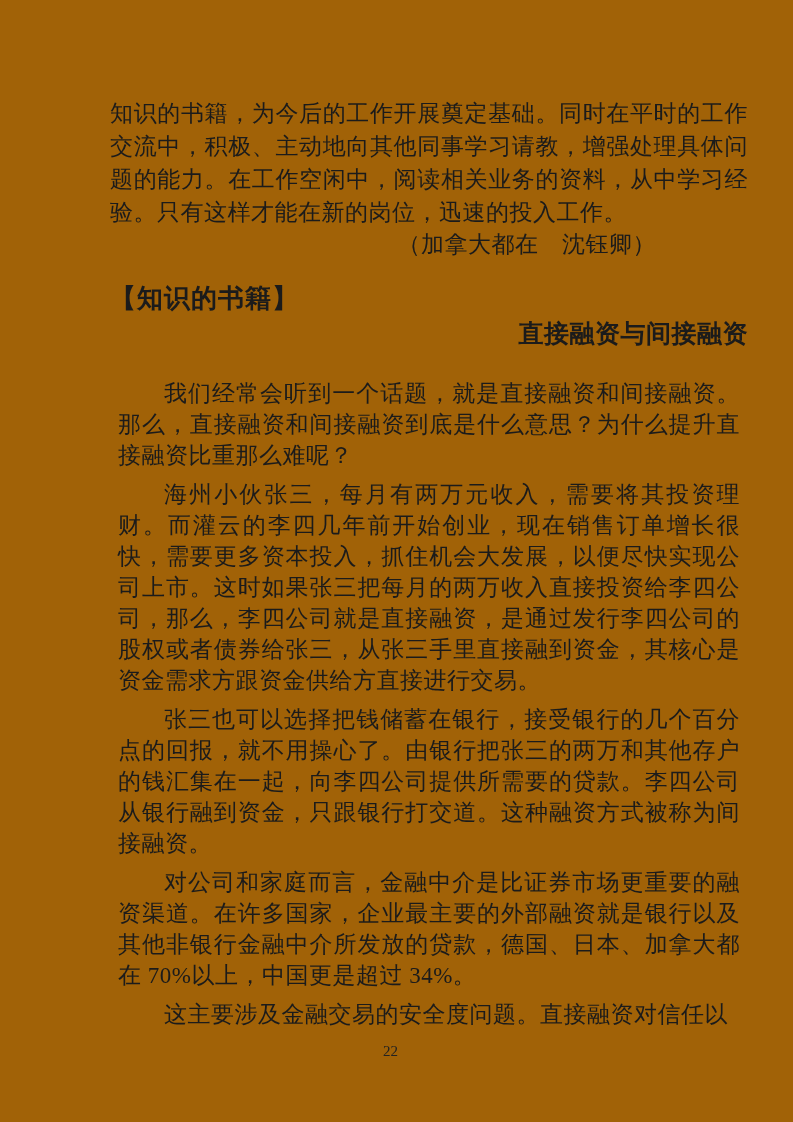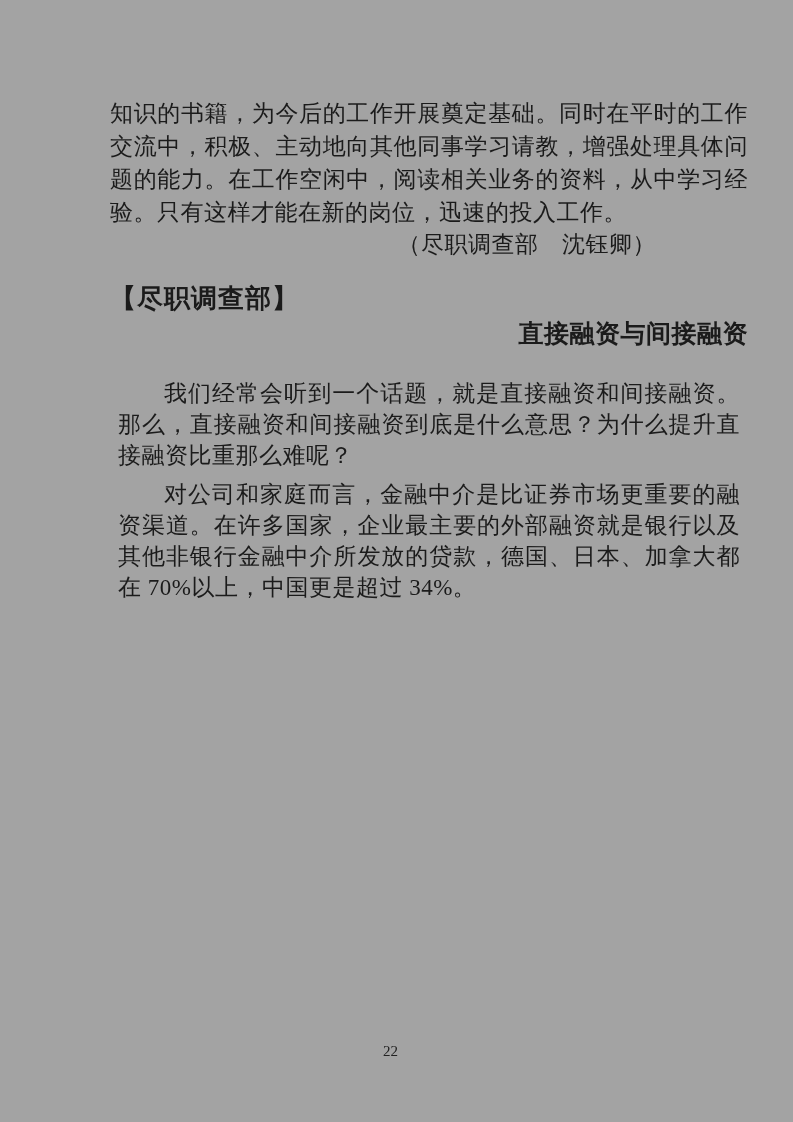--- a/index.html
+++ b/index.html
@@ -4,21 +4,21 @@
   <style>
     html, body {
       margin: 0;
       padding: 0;
       background: #ffffff;
     }
     .page {
       position: relative;
       width: 793px;
       height: 1122px;
-      background: #a3a3a3;
+      background: #a16207;
       color: #1b1b1b;
       font-family: "Liberation Serif", "DejaVu Serif", serif;
       overflow: hidden;
     }
     .content {
       position: absolute;
       left: 110px;
       top: 97px;
       width: 638px;
     }
@@ -77,27 +77,30 @@
     }
   </style>
 </head>
 <body>
 
 <div class="page">
   <div class="content">
 
     <p class="cont-para">知识的书籍，为今后的工作开展奠定基础。同时在平时的工作交流中，积极、主动地向其他同事学习请教，增强处理具体问题的能力。在工作空闲中，阅读相关业务的资料，从中学习经验。只有这样才能在新的岗位，迅速的投入工作。</p>
 
-    <p class="attribution">（尽职调查部　沈钰卿）</p>
+    <p class="attribution">（加拿大都在　沈钰卿）</p>
 
-    <h2 class="section-label">【尽职调查部】</h2>
+    <h2 class="section-label">【知识的书籍】</h2>
 
     <h1 class="article-title">直接融资与间接融资</h1>
 
     <div class="article">
       <p>我们经常会听到一个话题，就是直接融资和间接融资。那么，直接融资和间接融资到底是什么意思？为什么提升直接融资比重那么难呢？</p>
+      <p>海州小伙张三，每月有两万元收入，需要将其投资理财。而灌云的李四几年前开始创业，现在销售订单增长很快，需要更多资本投入，抓住机会大发展，以便尽快实现公司上市。这时如果张三把每月的两万收入直接投资给李四公司，那么，李四公司就是直接融资，是通过发行李四公司的股权或者债券给张三，从张三手里直接融到资金，其核心是资金需求方跟资金供给方直接进行交易。</p>
+      <p>张三也可以选择把钱储蓄在银行，接受银行的几个百分点的回报，就不用操心了。由银行把张三的两万和其他存户的钱汇集在一起，向李四公司提供所需要的贷款。李四公司从银行融到资金，只跟银行打交道。这种融资方式被称为间接融资。</p>
       <p>对公司和家庭而言，金融中介是比证券市场更重要的融资渠道。在许多国家，企业最主要的外部融资就是银行以及其他非银行金融中介所发放的贷款，德国、日本、加拿大都在 70%以上，中国更是超过 34%。</p>
+      <p>这主要涉及金融交易的安全度问题。直接融资对信任以</p>
     </div>
 
   </div>
 
   <div class="page-number">22</div>
 </div>
 
 </body></html>

